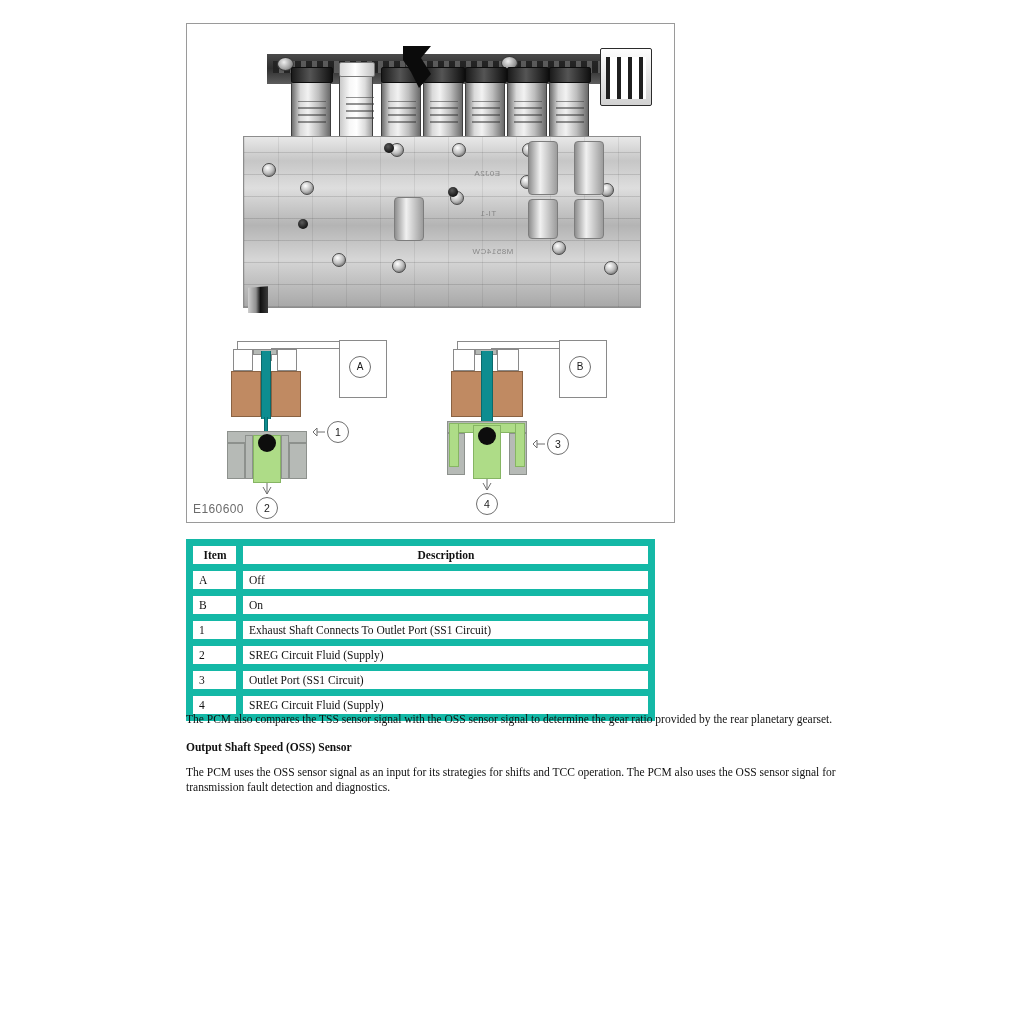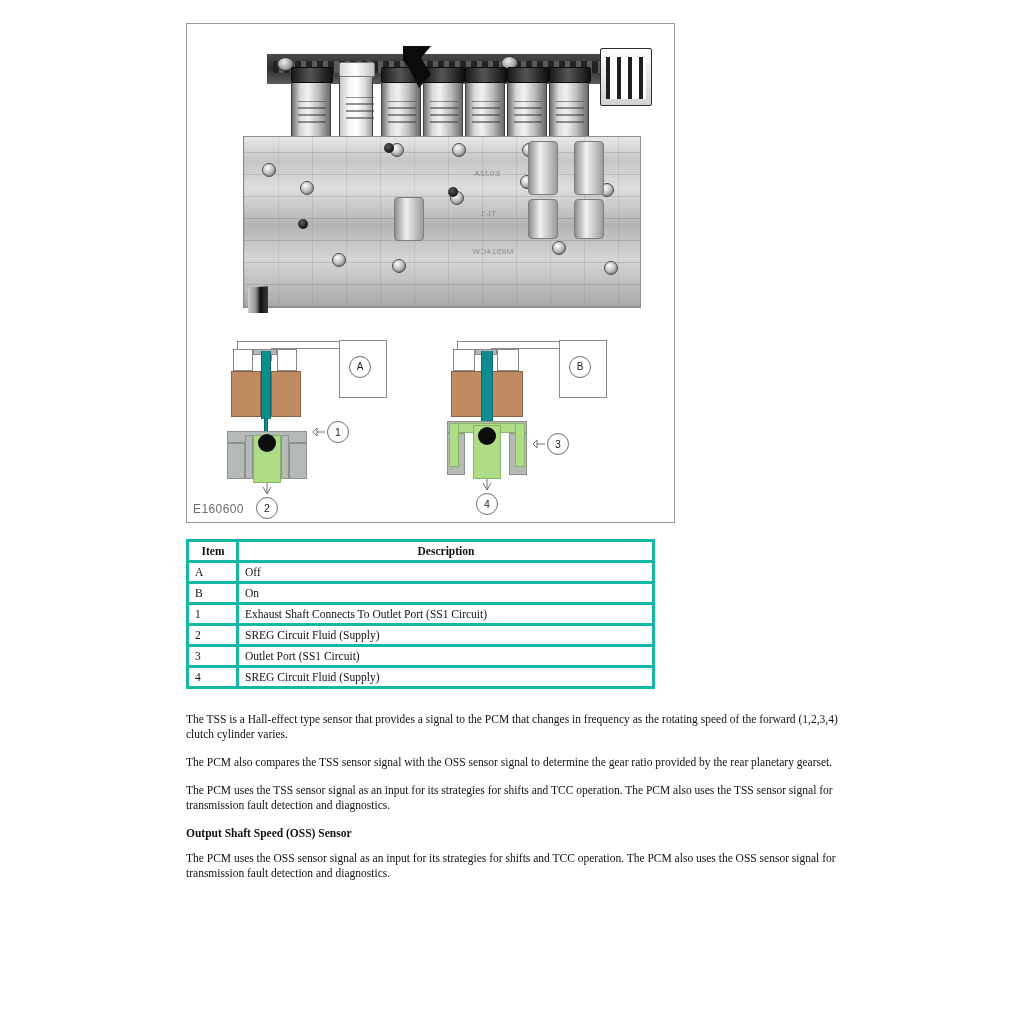--- a/index.html
+++ b/index.html
@@ -279,21 +279,21 @@
     left: 186px;
     top: 539px;
     width: 469px;
     border-collapse: collapse;
     font-family: "Liberation Serif", serif;
     font-size: 11.5px;
     color: #111;
   }
   .legend-table th,
   .legend-table td {
-    border: 3px solid #14b8a6;
+    border: 7px solid #14b8a6;
     padding: 3px 5px 3px 6px;
     height: 21px;
     vertical-align: middle;
     margin-left: 10px;
   }
   .legend-table th {
     font-weight: bold;
     text-align: center;
     font-size: 11.5px;
   }
@@ -506,21 +506,19 @@
       </tr>
       <tr>
         <td class="item-col">4</td>
         <td class="desc-col">SREG Circuit Fluid (Supply)</td>
       </tr>
     </tbody>
   </table>
 
   <div class="content">
 
-    <p class="para">The TSS is a Hall-effect type sensor that provides a signal to the PCM that changes in frequency as the rotating speed of the forward (1,2,3,4) clutch cylinder varies.</p>
     <p class="para">The PCM also compares the TSS sensor signal with the OSS sensor signal to determine the gear ratio provided by the rear planetary gearset.</p>
-    <p class="para">The PCM uses the TSS sensor signal as an input for its strategies for shifts and TCC operation. The PCM also uses the TSS sensor signal for transmission fault detection and diagnostics.</p>
 
     <h2 class="sec-head second">Output Shaft Speed (OSS) Sensor</h2>
     <p class="para">The PCM uses the OSS sensor signal as an input for its strategies for shifts and TCC operation. The PCM also uses the OSS sensor signal for transmission fault detection and diagnostics.</p>
   </div>
 
 </div>
 
 </body></html>

